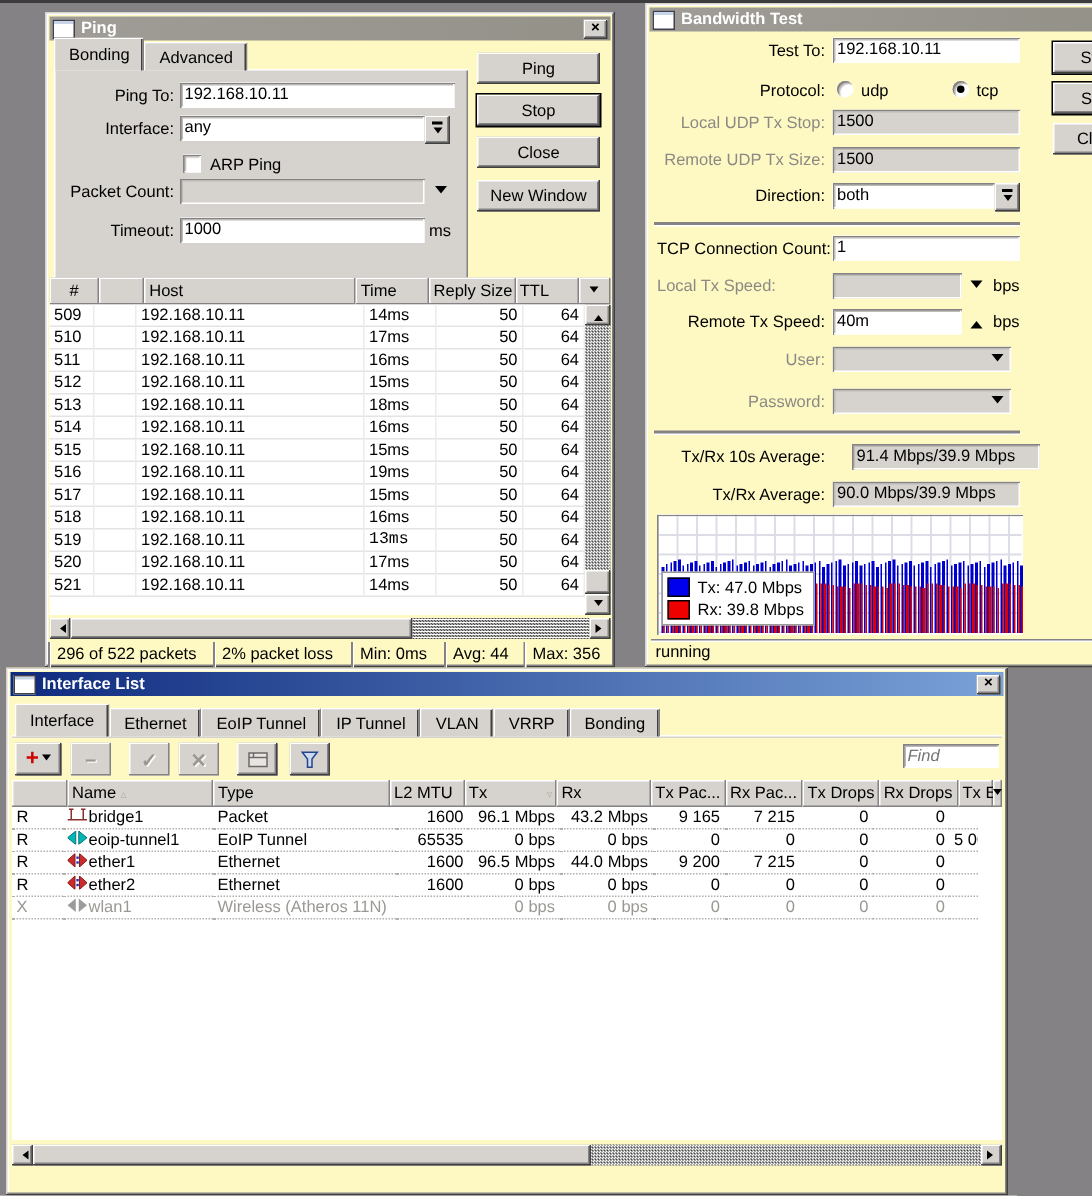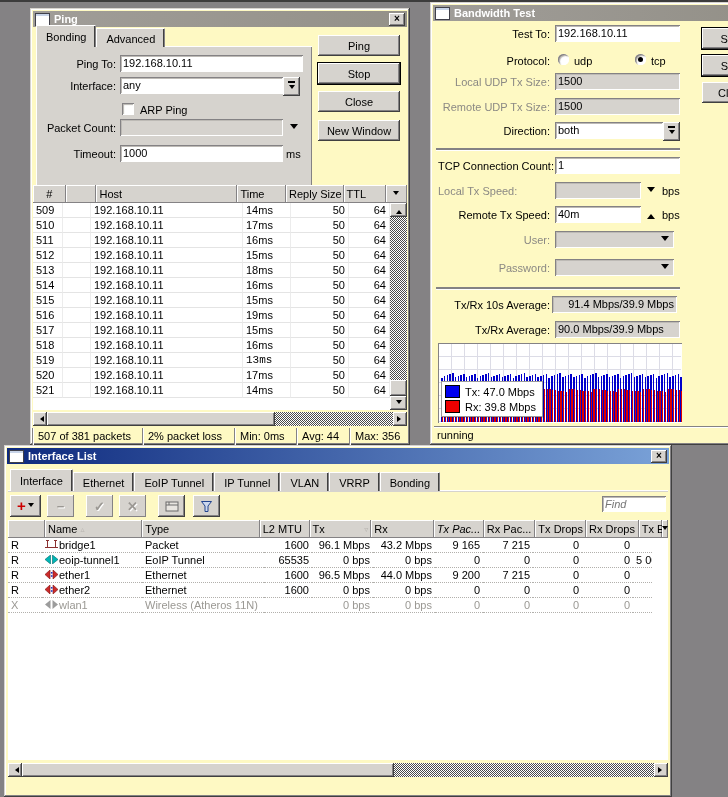--- a/index.html
+++ b/index.html
@@ -85,21 +85,21 @@
 
   <div class="lbl" style="position:absolute;left:8px;top:26px;width:112px;text-align:right;">Test To:</div>
   <div class="sunken fieldtext" style="position:absolute;left:125px;top:23px;width:119px;height:13px;">192.168.10.11</div>
 
   <div class="lbl" style="position:absolute;left:8px;top:53px;width:112px;text-align:right;">Protocol:</div>
   <span class="radio" style="position:absolute;left:128px;top:52px;"></span>
   <span class="lbl" style="position:absolute;left:144px;top:53px;">udp</span>
   <span class="radio sel" style="position:absolute;left:205px;top:52px;"></span>
   <span class="lbl" style="position:absolute;left:221px;top:53px;">tcp</span>
 
-  <div class="lbl dislbl" style="position:absolute;left:8px;top:74px;width:112px;text-align:right;">Local UDP Tx Size:</div>
+  <div class="lbl dislbl" style="position:absolute;left:8px;top:74px;width:112px;text-align:right;">Local UDP Tx Stop:</div>
   <div class="sunken dis fieldtext" style="position:absolute;left:125px;top:71px;width:119px;height:13px;color:#000;">1500</div>
 
   <div class="lbl dislbl" style="position:absolute;left:8px;top:99px;width:112px;text-align:right;">Remote UDP Tx Size:</div>
   <div class="sunken dis fieldtext" style="position:absolute;left:125px;top:96px;width:119px;height:13px;color:#000;">1500</div>
 
   <div class="lbl" style="position:absolute;left:8px;top:123px;width:112px;text-align:right;">Direction:</div>
   <div class="sunken fieldtext" style="position:absolute;left:125px;top:120px;width:102px;height:13px;">both</div>
   <div class="combo-btn" style="position:absolute;left:233px;top:120px;height:19px;">
     <span class="combo-bar"></span>
         <span class="tri-d"></span>
@@ -124,21 +124,21 @@
   <div class="sunken dis" style="position:absolute;left:125px;top:229px;width:119px;height:17px;"></div>
   <span class="tri-down" style="position:absolute;left:231px;top:234px;"></span>
 
   <div class="lbl dislbl" style="position:absolute;left:8px;top:260px;width:112px;text-align:right;">Password:</div>
   <div class="sunken dis" style="position:absolute;left:125px;top:257px;width:119px;height:17px;"></div>
   <span class="tri-down" style="position:absolute;left:231px;top:262px;"></span>
 
   <div class="sep" style="left:6px;top:285px;width:244px;"></div>
 
   <div class="lbl" style="position:absolute;left:8px;top:297px;width:112px;text-align:right;">Tx/Rx 10s Average:</div>
-  <div class="sunken dis fieldtext" style="position:absolute;left:122px;top:294px;width:119px;height:13px;color:#000;text-align:right;">91.4 Mbps/39.9 Mbps</div>
+  <div class="sunken dis fieldtext" style="position:absolute;left:138px;top:294px;width:119px;height:13px;color:#000;">91.4 Mbps/39.9 Mbps</div>
 
   <div class="lbl" style="position:absolute;left:8px;top:322px;width:112px;text-align:right;">Tx/Rx Average:</div>
   <div class="sunken dis fieldtext" style="position:absolute;left:125px;top:319px;width:119px;height:13px;color:#000;">90.0 Mbps/39.9 Mbps</div>
 
   <div class="gridbg" id="bw-chart" style="position:absolute;left:8px;top:341px;width:244px;height:80px;box-shadow:inset 1px 1px 0 #848284,inset -1px -1px 0 #fff;overflow:hidden;">
     <div id="chart-bars" style="position:absolute;left:1px;right:1px;top:1px;bottom:1px;">
           <div style="position: absolute; left: 2px; bottom: 0px; width: 1.6px; height: 57%; background: rgb(0, 0, 204);"></div>
           <div style="position: absolute; left: 3.1px; bottom: 0px; width: 1.4px; height: 39%; background: rgb(221, 0, 0);"></div>
           <div style="position: absolute; left: 4.75px; bottom: 0px; width: 1.6px; height: 58.4%; background: rgb(0, 0, 204);"></div>
           <div style="position: absolute; left: 5.85px; bottom: 0px; width: 1.4px; height: 42.6%; background: rgb(221, 0, 0);"></div>
@@ -514,21 +514,21 @@
           <span class="tri-left" style="border-width:3px;border-right-width:4px;"></span>
         </div>
     <div class="thumb" style="width:228px;"></div>
     <div class="checker" style="flex:1;"></div>
     <div class="sb" style="width:14px;">
           <span class="tri-right" style="border-width:3px;border-left-width:4px;"></span>
         </div>
   </div>
 
   <div style="position:absolute;left:3px;top:420px;width:374px;height:17px;display:flex;">
-    <div class="statusseg" style="width:100px;">507 of 381 packets</div>
+    <div class="statusseg" style="width:100px;">296 of 522 packets</div>
     <div class="statusseg" style="width:82px;">2% packet loss</div>
     <div class="statusseg" style="width:52px;">Min: 0ms</div>
     <div class="statusseg" style="width:43px;">Avg: 44</div>
     <div class="statusseg" style="flex:1;">Max: 356</div>
   </div>
 </div>
 
 <div class="win" style="left:4px;top:445px;width:668px;height:352px;z-index:3;">
   <div class="titlebar active">
     <span class="winicon"></span>
@@ -584,21 +584,21 @@
             <span>Name</span>
             <span class="sortmark">▵</span>
           </div>
       <div class="hc" style="width:122px;">Type</div>
       <div class="hc" style="width:48px;">L2 MTU</div>
       <div class="hc" style="width:61px;">
             <span>Tx</span>
             <span class="sortmark" style="margin-left:auto;">▿</span>
           </div>
       <div class="hc" style="width:62px;">Rx</div>
-      <div class="hc" style="width:48px;font-style:italic;">Tx Pac...</div>
+      <div class="hc" style="width:48px;">Tx Pac...</div>
       <div class="hc" style="width:50px;">Rx Pac...</div>
       <div class="hc" style="width:49px;">Tx Drops</div>
       <div class="hc" style="width:51px;">Rx Drops</div>
       <div class="hc" style="width:19px;">Tx E</div>
       <div class="hc" style="flex:1;justify-content:center;">
             <span class="tri-down" style="border-width:3px;border-top-width:4px;"></span>
           </div>
     </div>
     <div id="iface-rows">
           <div class="trow">

